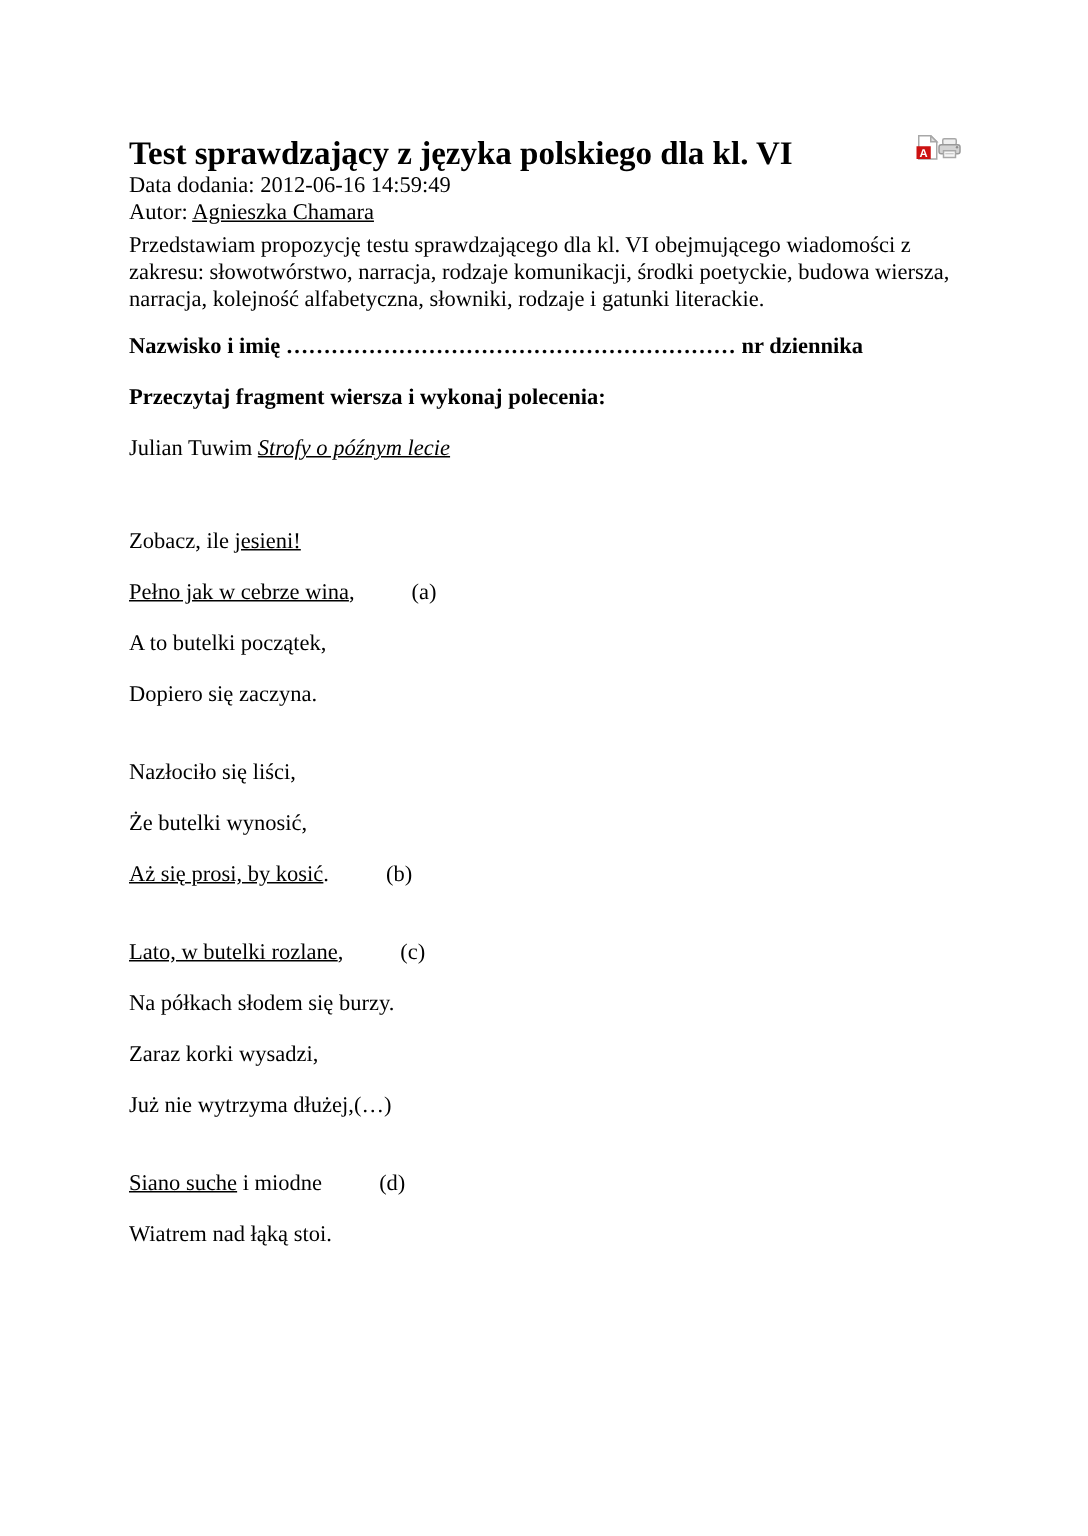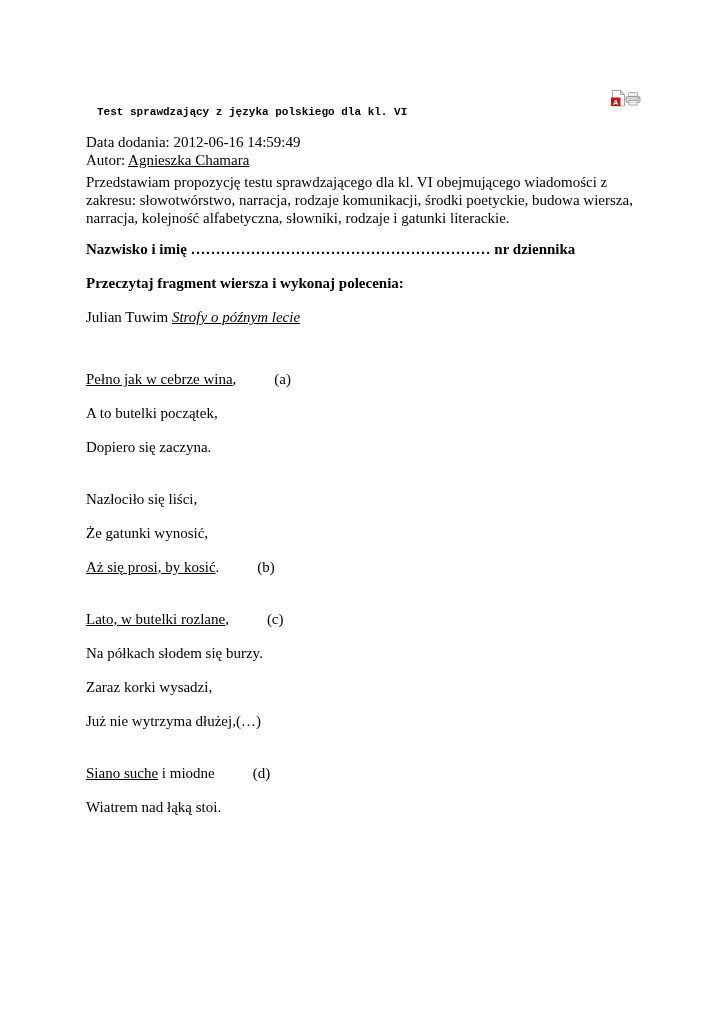--- a/index.html
+++ b/index.html
@@ -8,21 +8,21 @@
     width: 725px;
     height: 1024px;
     background: #ffffff;
     overflow: hidden;
     font-family: "Liberation Serif", "DejaVu Serif", serif;
     font-size: 15px;
     line-height: 18px;
     color: #000;
   }
   .content { position: absolute; left: 86px; top: 92px; width: 556px; }
-  .doc-title { font-size: 11px; line-height: 19px; font-weight: bold; margin: 11px; font-family: Liberation Mono, monospace; }
+  .doc-title { font-size: 22px; line-height: 19px; font-weight: bold; margin: 0; }
   .meta { margin-top: 4px; }
   .meta-line { line-height: 18px; }
   .author-link { color: #000000; text-decoration: underline; cursor: pointer; }
   .intro { margin-top: 4px; }
   .name-line { margin-top: 13px; font-weight: bold; white-space: nowrap; }
   .instruction { margin-top: 16px; font-weight: bold; }
   .byline { margin-top: 16px; }
   .byline .poem-title { font-style: italic; text-decoration: underline; }
   .poem { margin-top: 44px; }
   .stanza { margin-bottom: 34px; }
@@ -70,28 +70,29 @@
 
     <div class="name-line">Nazwisko i imię …………………………………………………… nr dziennika</div>
 
     <div class="instruction">Przeczytaj fragment wiersza i wykonaj polecenia:</div>
 
     <div class="byline"><span>Julian Tuwim </span><span class="poem-title">Strofy o późnym lecie</span></div>
 
     <div class="poem">
 
       <div class="stanza">
+        <div class="poem-line"><span>Zobacz, ile </span><span class="u">jesieni!</span><span></span><span class="marker"></span></div>
         <div class="poem-line"><span></span><span class="u">Pełno jak w cebrze wina</span><span>,</span><span class="marker">(a)</span></div>
         <div class="poem-line"><span>A to butelki początek,</span><span class="u"></span><span></span><span class="marker"></span></div>
         <div class="poem-line"><span>Dopiero się zaczyna.</span><span class="u"></span><span></span><span class="marker"></span></div>
       </div>
 
       <div class="stanza">
         <div class="poem-line"><span>Nazłociło się liści,</span><span class="u"></span><span></span><span class="marker"></span></div>
-        <div class="poem-line"><span>Że gatunki wynosić,</span><span class="u"></span><span></span><span class="marker"></span></div>
+        <div class="poem-line"><span>Że butelki wynosić,</span><span class="u"></span><span></span><span class="marker"></span></div>
         <div class="poem-line"><span></span><span class="u">Aż się prosi, by kosić</span><span>.</span><span class="marker">(b)</span></div>
       </div>
 
       <div class="stanza">
         <div class="poem-line"><span></span><span class="u">Lato, w butelki rozlane</span><span>,</span><span class="marker">(c)</span></div>
         <div class="poem-line"><span>Na półkach słodem się burzy.</span><span class="u"></span><span></span><span class="marker"></span></div>
         <div class="poem-line"><span>Zaraz korki wysadzi,</span><span class="u"></span><span></span><span class="marker"></span></div>
         <div class="poem-line"><span>Już nie wytrzyma dłużej,(…)</span><span class="u"></span><span></span><span class="marker"></span></div>
       </div>
 

